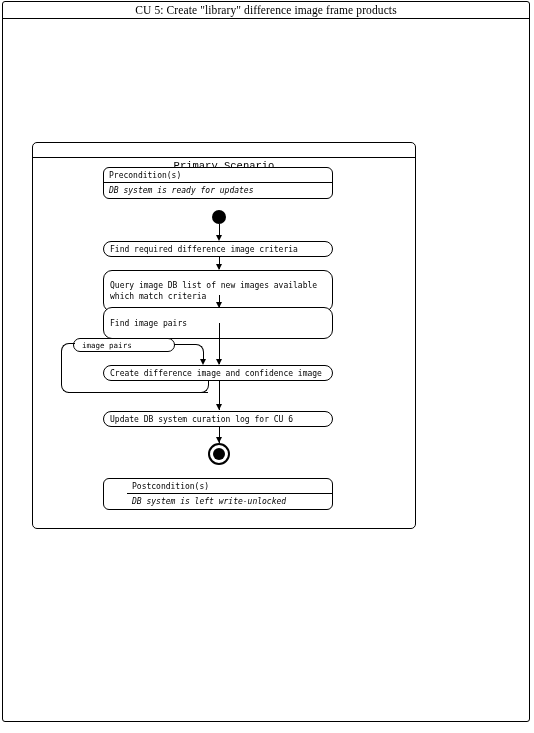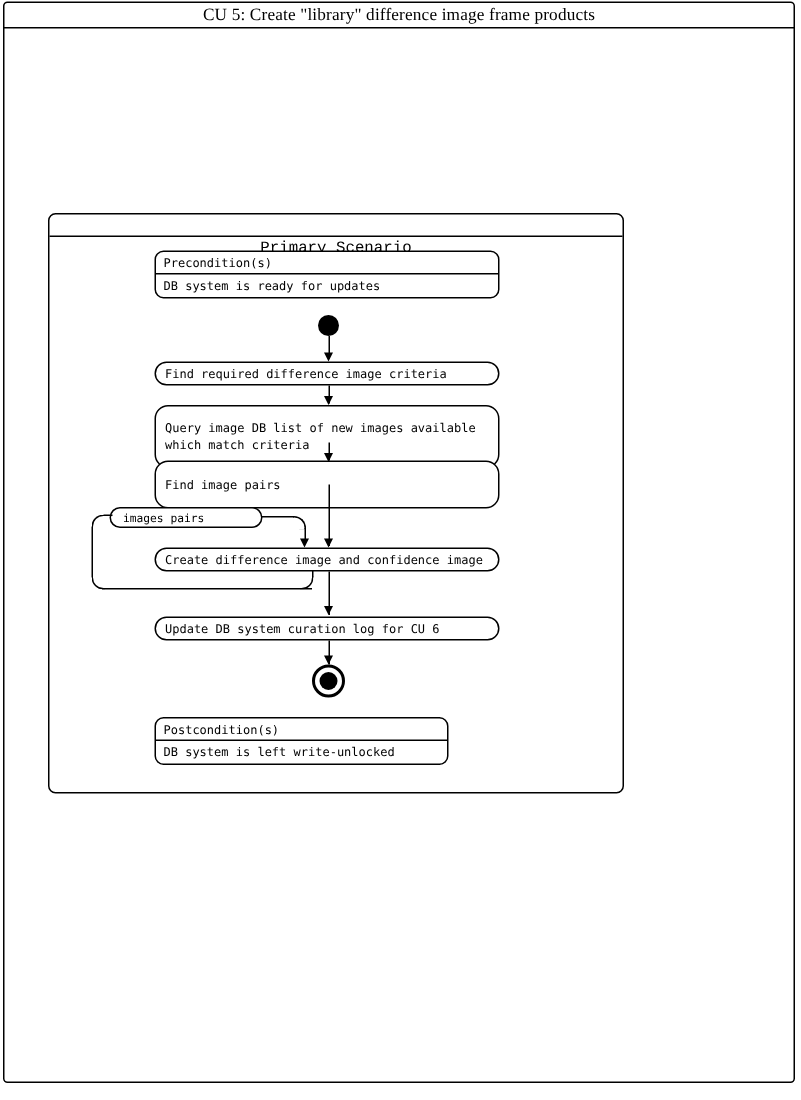--- a/index.html
+++ b/index.html
@@ -103,20 +103,21 @@
   }
   .cond-body {
     height: 15px;
     line-height: 15px;
     padding-left: 5px;
     box-sizing: border-box;
     font-family: "DejaVu Sans Mono", monospace;
     font-size: 8px;
     color: #000;
     white-space: nowrap;
+    font-style: italic;
   }
 
   
   .action {
     position: absolute;
     border: 1px solid #000;
     box-sizing: border-box;
     background: #fff;
     font-family: "DejaVu Sans Mono", monospace;
     font-size: 8px;
@@ -243,21 +244,21 @@
 which match criteria</div>
 
   <div class="edge-v" style="left:219px; top:295px; height:12px;"></div>
   <div class="arrowhead-down" style="left:215.5px; top:302px;"></div>
 
   <div class="action single" style="left:103px; top:307px; width:230px; height:32px;">Find image pairs</div>
 
   <div class="edge-v" style="left:219px; top:323px; height:41px;"></div>
   <div class="arrowhead-down" style="left:215.5px; top:359px;"></div>
 
-  <div class="objnode" style="left:73px; top:338px; width:102px; height:14px;">images pairs</div>
+  <div class="objnode" style="left:73px; top:338px; width:102px; height:14px;">image pairs</div>
 
   <div class="edge-h" style="left:68px; top:392px; width:140px;"></div>
 
   <div class="corner corner-br" style="left:200px; top:384px; width:9px; height:9px;"></div>
   <div class="edge-v" style="left:208px; top:378px; height:7px;"></div>
 
   <div class="corner corner-bl" style="left:61px; top:384px; width:9px; height:9px;"></div>
 
   <div class="edge-v" style="left:61px; top:351px; height:34px;"></div>
 
@@ -274,18 +275,18 @@
   <div class="edge-v" style="left:219px; top:381px; height:29px;"></div>
   <div class="arrowhead-down" style="left:215.5px; top:404px;"></div>
 
   <div class="action single" style="left:103px; top:411px; width:230px; height:16px;">Update DB system curation log for CU 6</div>
 
   <div class="edge-v" style="left:219px; top:427px; height:16px;"></div>
   <div class="arrowhead-down" style="left:215.5px; top:437px;"></div>
 
   <div class="final-node" style="left:208px; top:443px;"></div>
 
-  <div class="cond-box" style="left:103px; top:478px; width:196px; height:32px;">
+  <div class="cond-box" style="left:103px; top:478px; width:230px; height:32px;padding-left:23px;">
     <div class="cond-title">Postcondition(s)</div>
     <div class="cond-body">DB system is left write-unlocked</div>
   </div>
 
 </div>
 
 </body></html>

